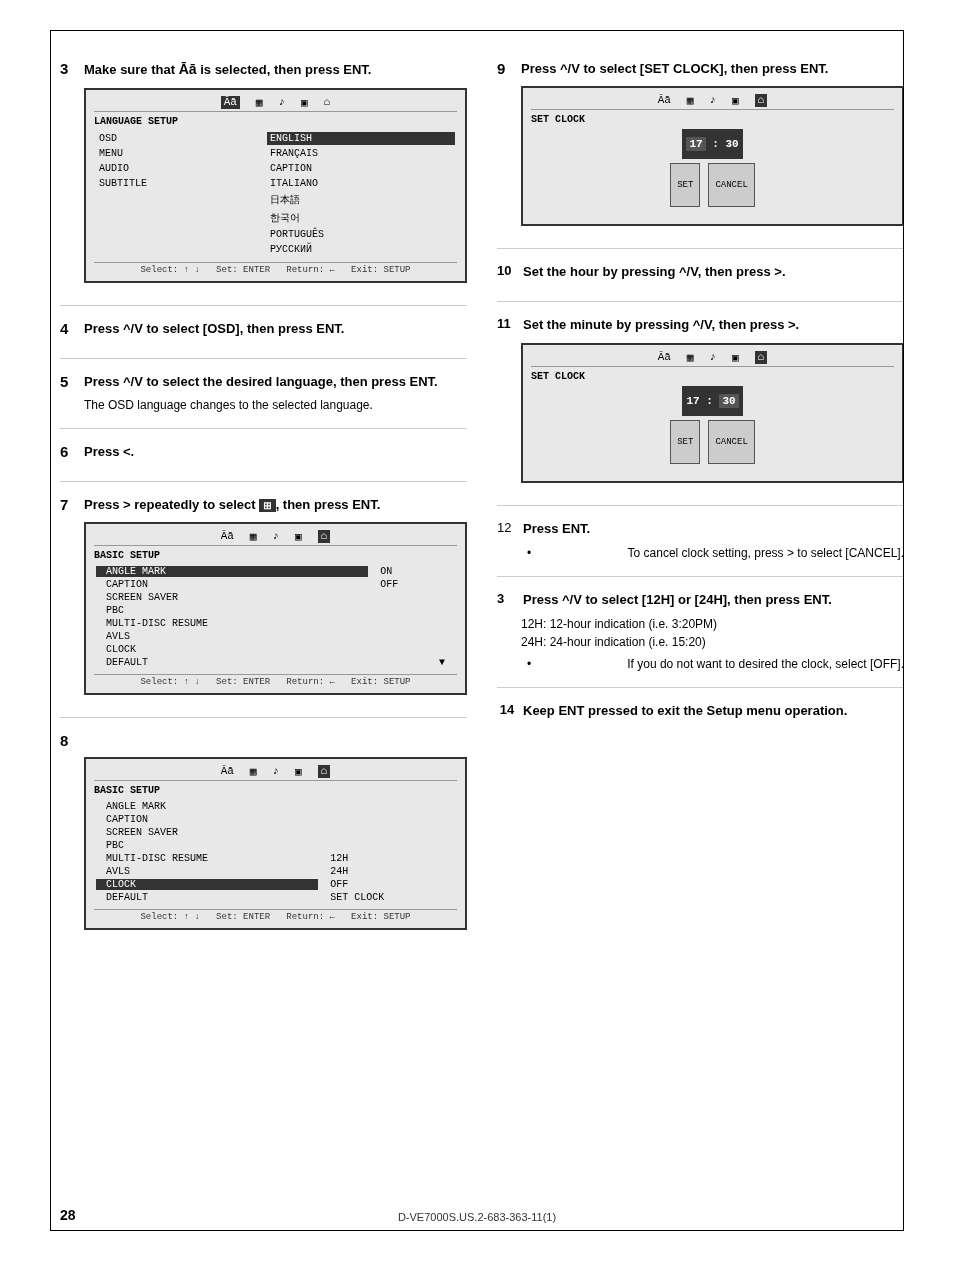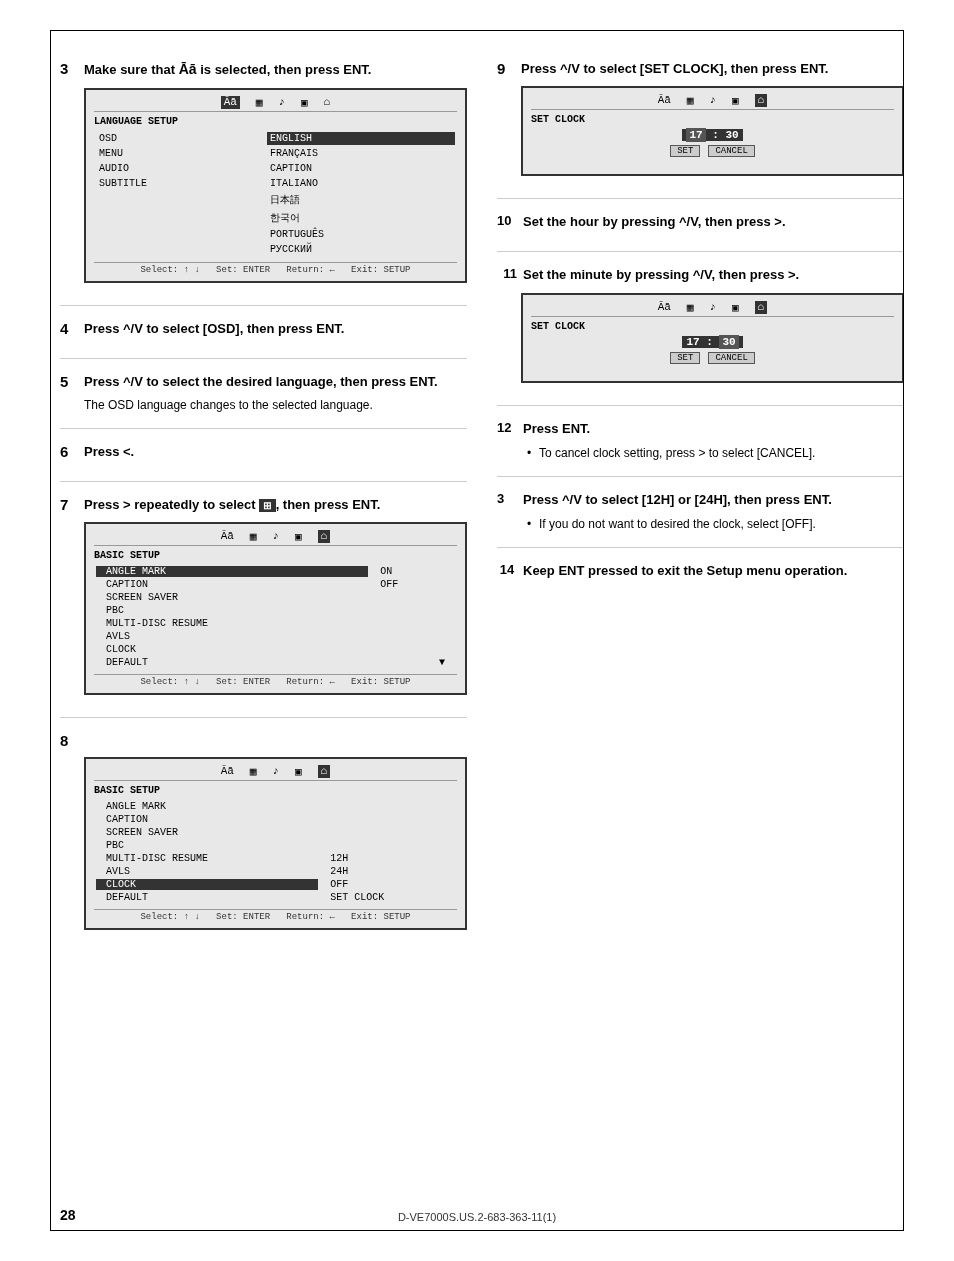--- a/index.html
+++ b/index.html
@@ -123,43 +123,44 @@
 
     .screen-clock {
       text-align: center;
       margin: 4px 0;
     }
 
     .screen-clock-time {
       display: inline-block;
       background: #333;
       color: #fff;
-      padding: 0 4px;
+      padding: 9px 4px;
       font-size: 11px;
       font-weight: bold;
     }
 
     .screen-clock-buttons {
       display: flex;
       justify-content: center;
       gap: 8px;
       margin-top: 3px;
     }
 
     .screen-btn {
       border: 1px solid #555;
       background: #ccc;
-      padding: 0 6px;
+      padding: 16px 6px;
       font-size: 9px;
       cursor: pointer;
     }
 
     .bullet-list {
       margin-left: 30px;
       margin-top: 4px;
+      text-align: right;
     }
 
     .bullet-list li {
       font-size: 12px;
       line-height: 1.5;
       list-style: none;
       padding-left: 12px;
       position: relative;
     }
 
@@ -451,21 +452,21 @@
         <div class="step-header">
           <span class="step-number" style="font-size:13px;font-weight:bold;min-width:20px;">10</span>
           <div class="step-text">
             <b>Set the hour by pressing ^/V, then press &gt;.</b>
           </div>
         </div>
       </div>
 
       <div class="step">
         <div class="step-header">
-          <span class="step-number" style="font-size:13px;font-weight:bold;min-width:20px;text-align:right;">11</span>
+          <span class="step-number" style="font-size:13px;font-weight:bold;min-width:20px;">11</span>
           <div class="step-text">
             <b>Set the minute by pressing ^/V, then press &gt;.</b>
           </div>
         </div>
 
         <div class="screen">
           <div class="screen-icons">
             <span>Āā</span>
             <span>▦</span>
             <span>♪</span>
@@ -479,37 +480,41 @@
           <div class="screen-clock-buttons">
             <span class="screen-btn">SET</span>
             <span class="screen-btn">CANCEL</span>
           </div>
           <br>
         </div>
       </div>
 
       <div class="step">
         <div class="step-header">
-          <span class="step-number" style="font-size:13px;font-weight:bold;min-width:20px;">12</span>
+          <span class="step-number" style="font-size:13px;font-weight:normal;min-width:20px;">12</span>
           <div class="step-text">
             <b>Press ENT.</b>
           </div>
         </div>
         <ul class="bullet-list">
           <li>To cancel clock setting, press &gt; to select [CANCEL].</li>
         </ul>
       </div>
 
       <div class="step">
         <div class="step-header">
           <span class="step-number" style="font-size:13px;font-weight:bold;min-width:20px;">3</span>
           <div class="step-text">
             <b>Press ^/V to select [12H] or [24H], then press ENT.</b>
           </div>
         </div>
+        <div class="indent-list">
+          <p>12H: 12-hour indication (i.e. 3:20PM)</p>
+          <p>24H: 24-hour indication (i.e. 15:20)</p>
+        </div>
         <ul class="bullet-list">
           <li>If you do not want to desired the clock, select [OFF].</li>
         </ul>
       </div>
 
       <div class="step">
         <div class="step-header">
           <span class="step-number" style="font-size:13px;font-weight:bold;min-width:20px;text-align:center;">14</span>
           <div class="step-text">
             <b>Keep ENT pressed to exit the Setup menu operation.</b>

